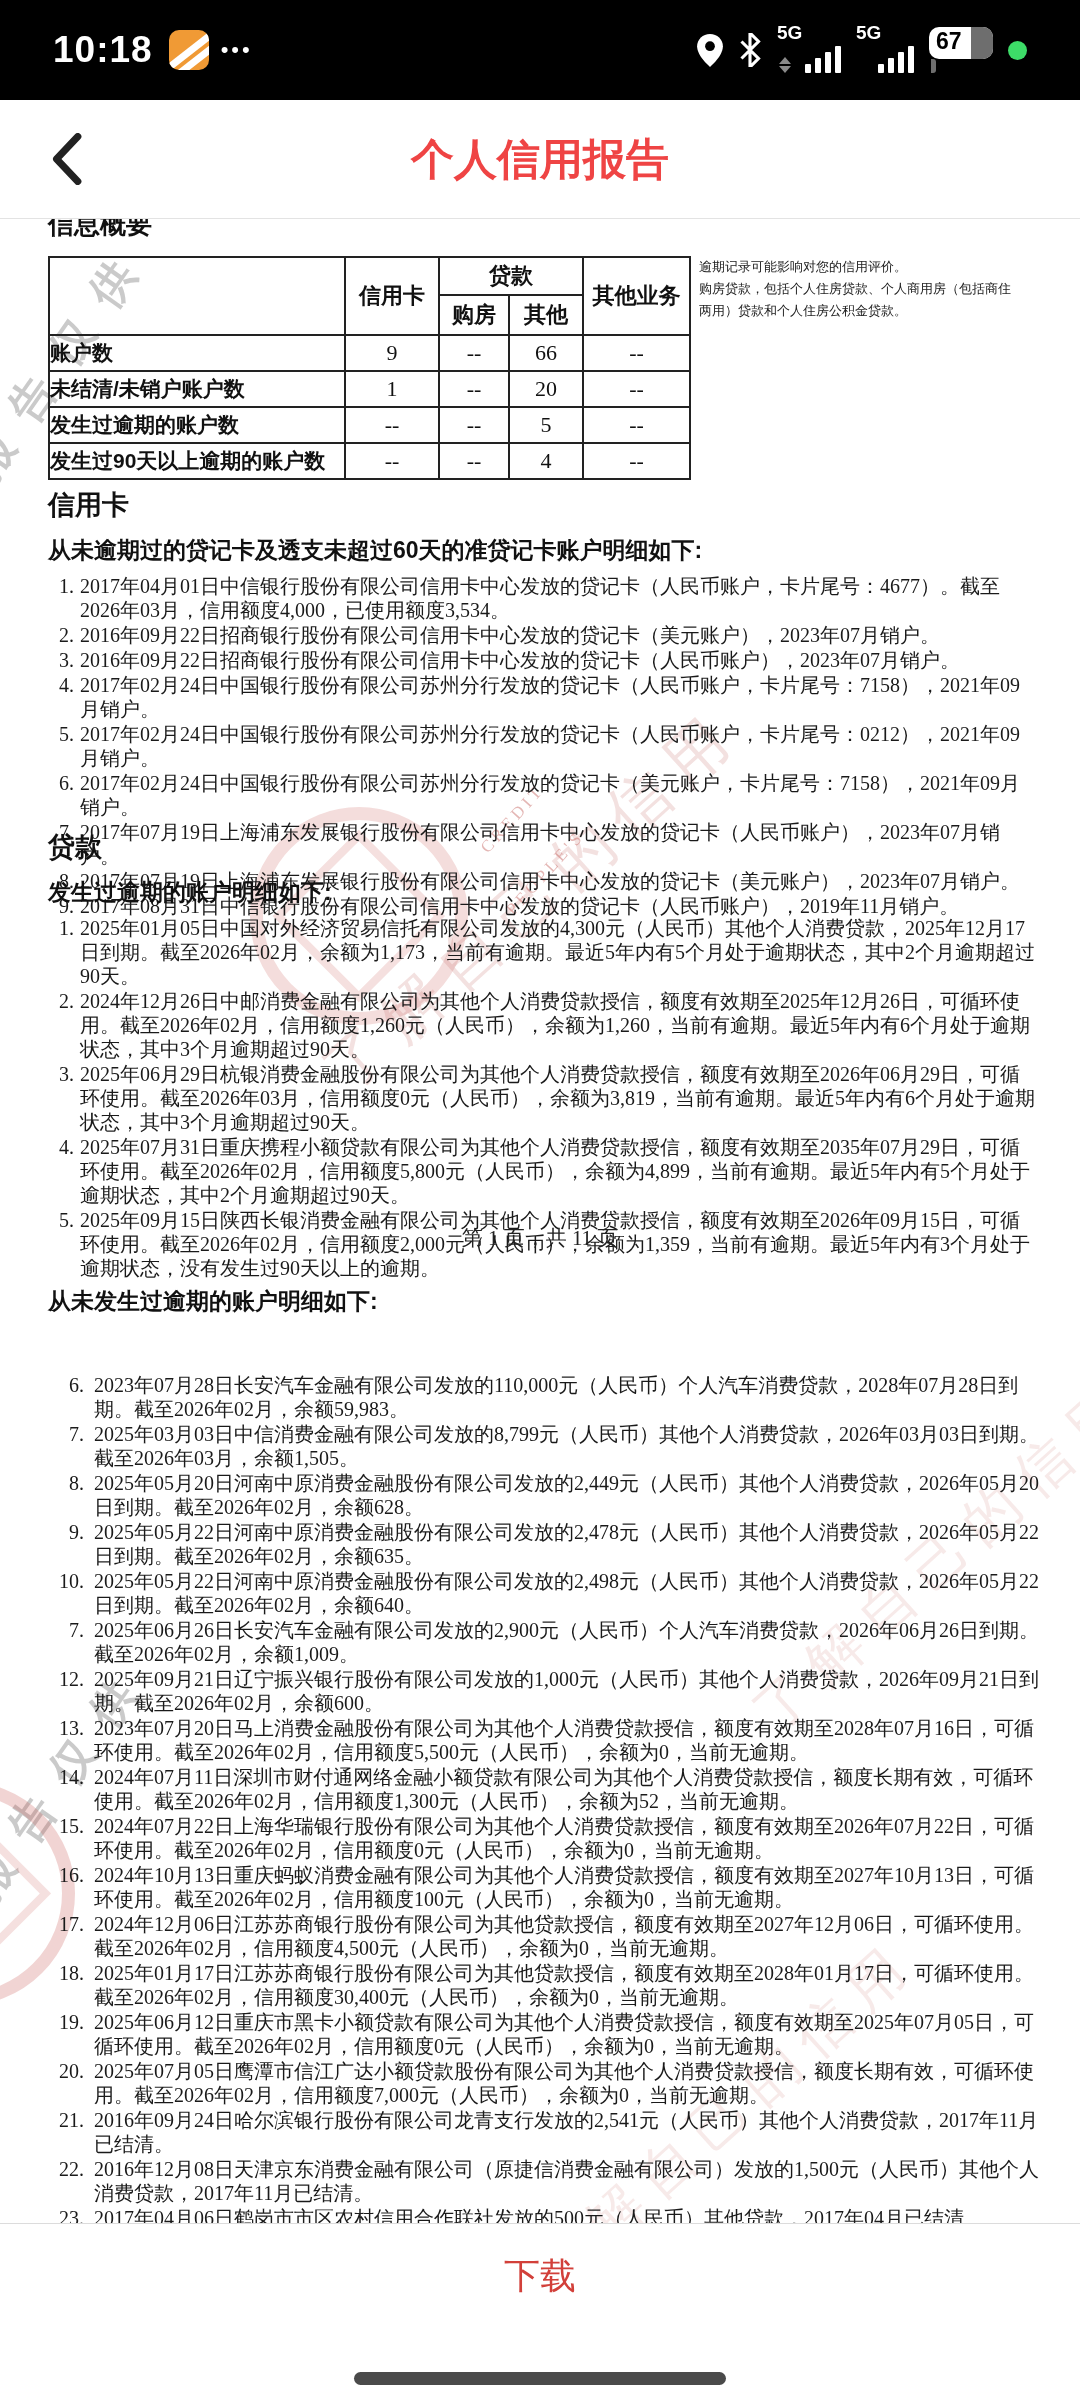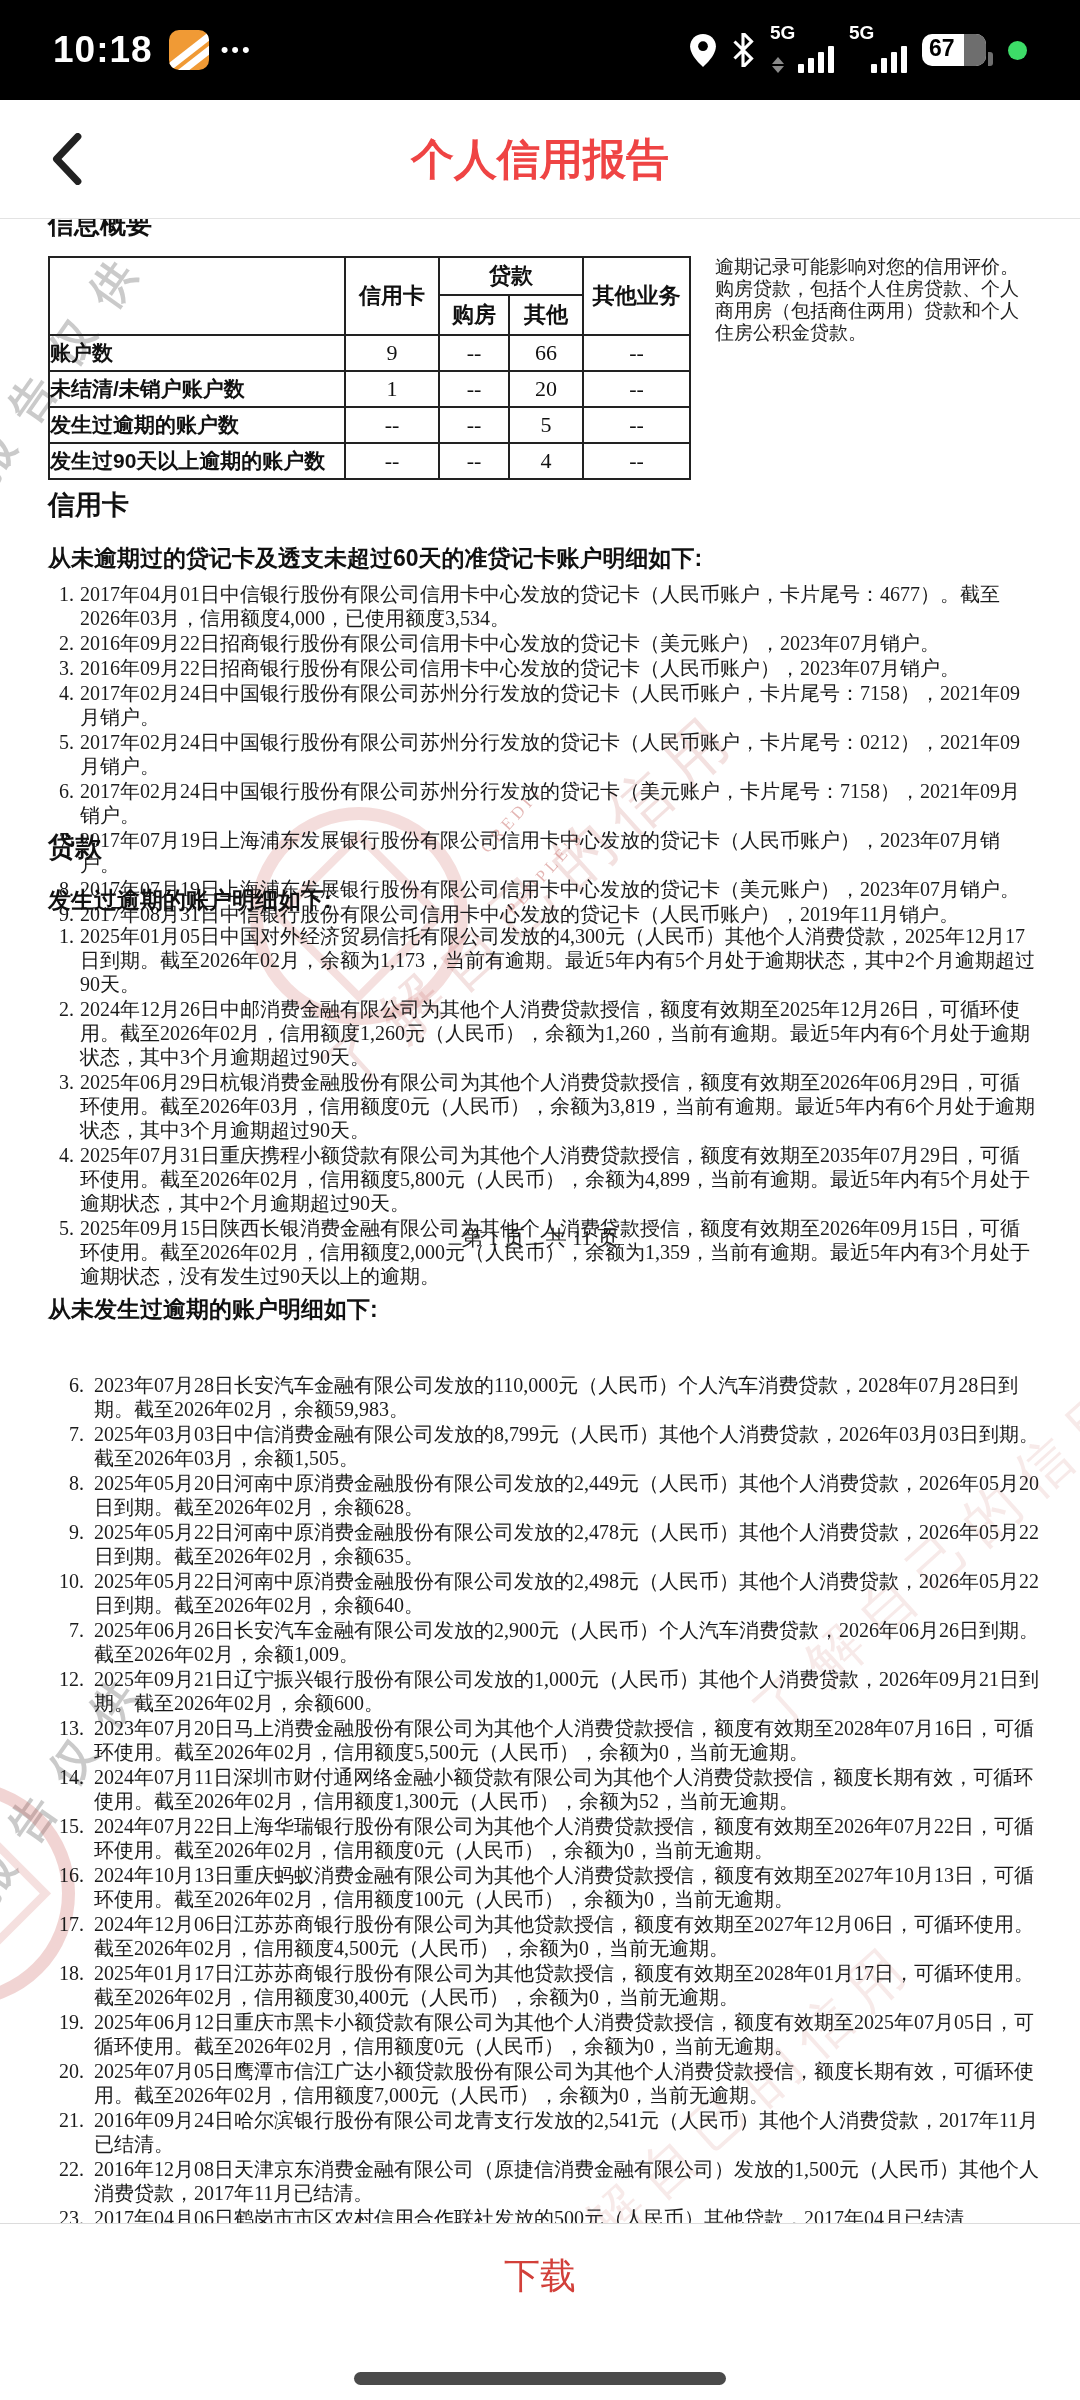--- a/index.html
+++ b/index.html
@@ -57,30 +57,30 @@
   .sum-title{font-size:26px;font-weight:bold;color:#111;margin:0;}
   .summary-flex{display:flex;margin-top:14px;align-items:flex-start;}
   table.sum{border-collapse:collapse;width:643px;}
   table.sum td,table.sum th{border:2px solid #222;padding:0;color:#111;}
   table.sum th{font-size:22px;font-weight:bold;text-align:center;}
   .th-h1{height:38px;}
   .th-h2{height:40px;}
   td.rlbl{font-size:21px;font-weight:bold;text-align:left;padding-left:10px;height:34px;width:294px;}
   td.rval{font-family:"Liberation Serif","DejaVu Serif",serif;font-size:22px;text-align:center;}
   .col-cc{width:92px;}.col-gf{width:68px;}.col-qt{width:72px;}.col-ob{width:105px;}
-  .notes{margin-left:24px;width:312px;font-size:19px;line-height:22px;color:#222;
+  .notes{margin-left:8px;width:312px;font-size:13px;line-height:22px;color:#222;
     font-family:"Liberation Serif","DejaVu Serif",serif;}
   .note-1{margin-top:16px;}
   .note-2{margin-top:15px;}
   .note-3{margin-top:5px;}
   
   .sec-cc{left:48px;top:268px;width:990px;}
   .sec-loan{left:48px;top:610px;width:990px;}
   .sec-h2{font-size:27px;font-weight:bold;color:#111;margin:0;}
-  .sec-sub{font-size:23px;font-weight:bold;color:#111;margin-top:20px;}
+  .sec-sub{font-size:23px;font-weight:bold;color:#111;margin-top:12px;}
   ol.rep{list-style:none;margin:8px 0 0 0;padding:0;
     font-family:"Liberation Serif","DejaVu Serif",serif;font-size:20px;line-height:24px;color:#1a1a1a;}
   ol.rep li{display:flex;margin-bottom:1px;}
   ol.rep .num{width:26px;flex:none;text-align:right;margin-right:6px;}
   ol.rep .txt{flex:1;}
   ol.rep2 .num{width:36px;margin-right:10px;}
   .never-line{font-size:23px;font-weight:bold;color:#111;margin-top:6px;}
   .page-num{left:0;width:100%;top:1005px;text-align:center;
     font-family:"Liberation Serif","DejaVu Serif",serif;font-size:21px;color:#222;}
   .sec-page2{left:48px;top:1146px;width:1000px;}
@@ -123,21 +123,21 @@
     </span>
     <span class="sig">
       <span class="g5">5G</span>
       <span class="bars" style="margin-left:18px;">
         <span class="bar" style="height:9px"></span>
           <span class="bar" style="height:15px"></span>
         <span class="bar" style="height:21px"></span>
           <span class="bar" style="height:27px"></span>
       </span>
     </span>
-    <span style="display:flex;align-items:flex-end;">
+    <span style="display:flex;align-items:flex-start;flex-direction:column;">
       <span class="battery">
         <span class="pct">67</span>
         <span class="lvl"></span>
       </span>
       <span class="battery-nub"></span>
     </span>
     <span class="green-dot"></span>
   </div>
 </div>
 

